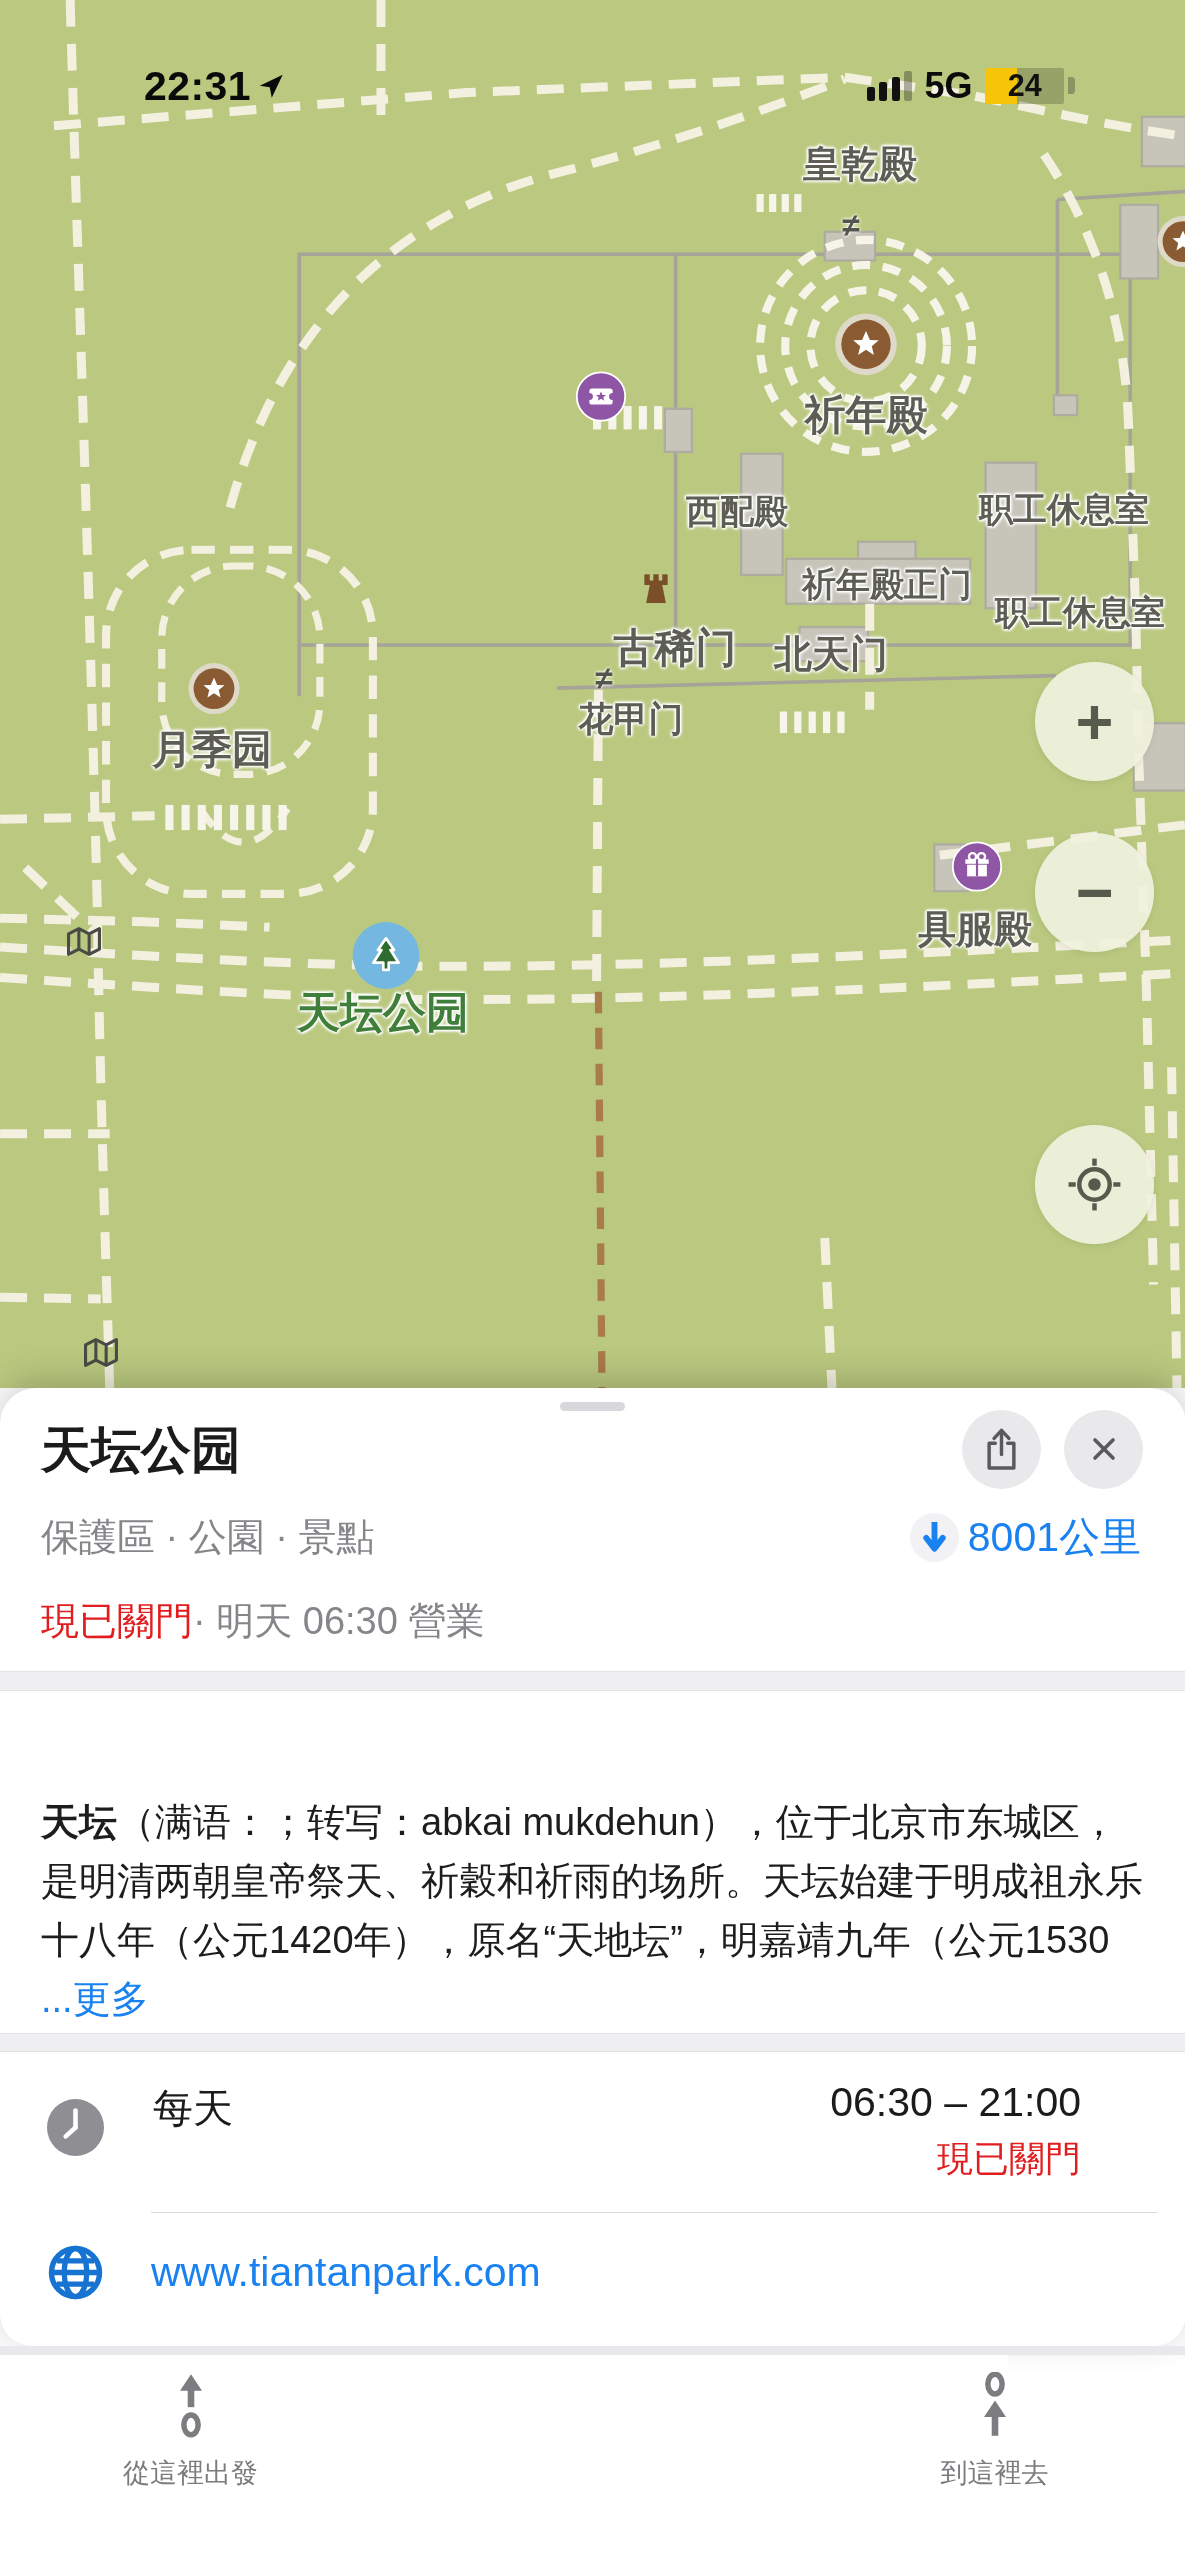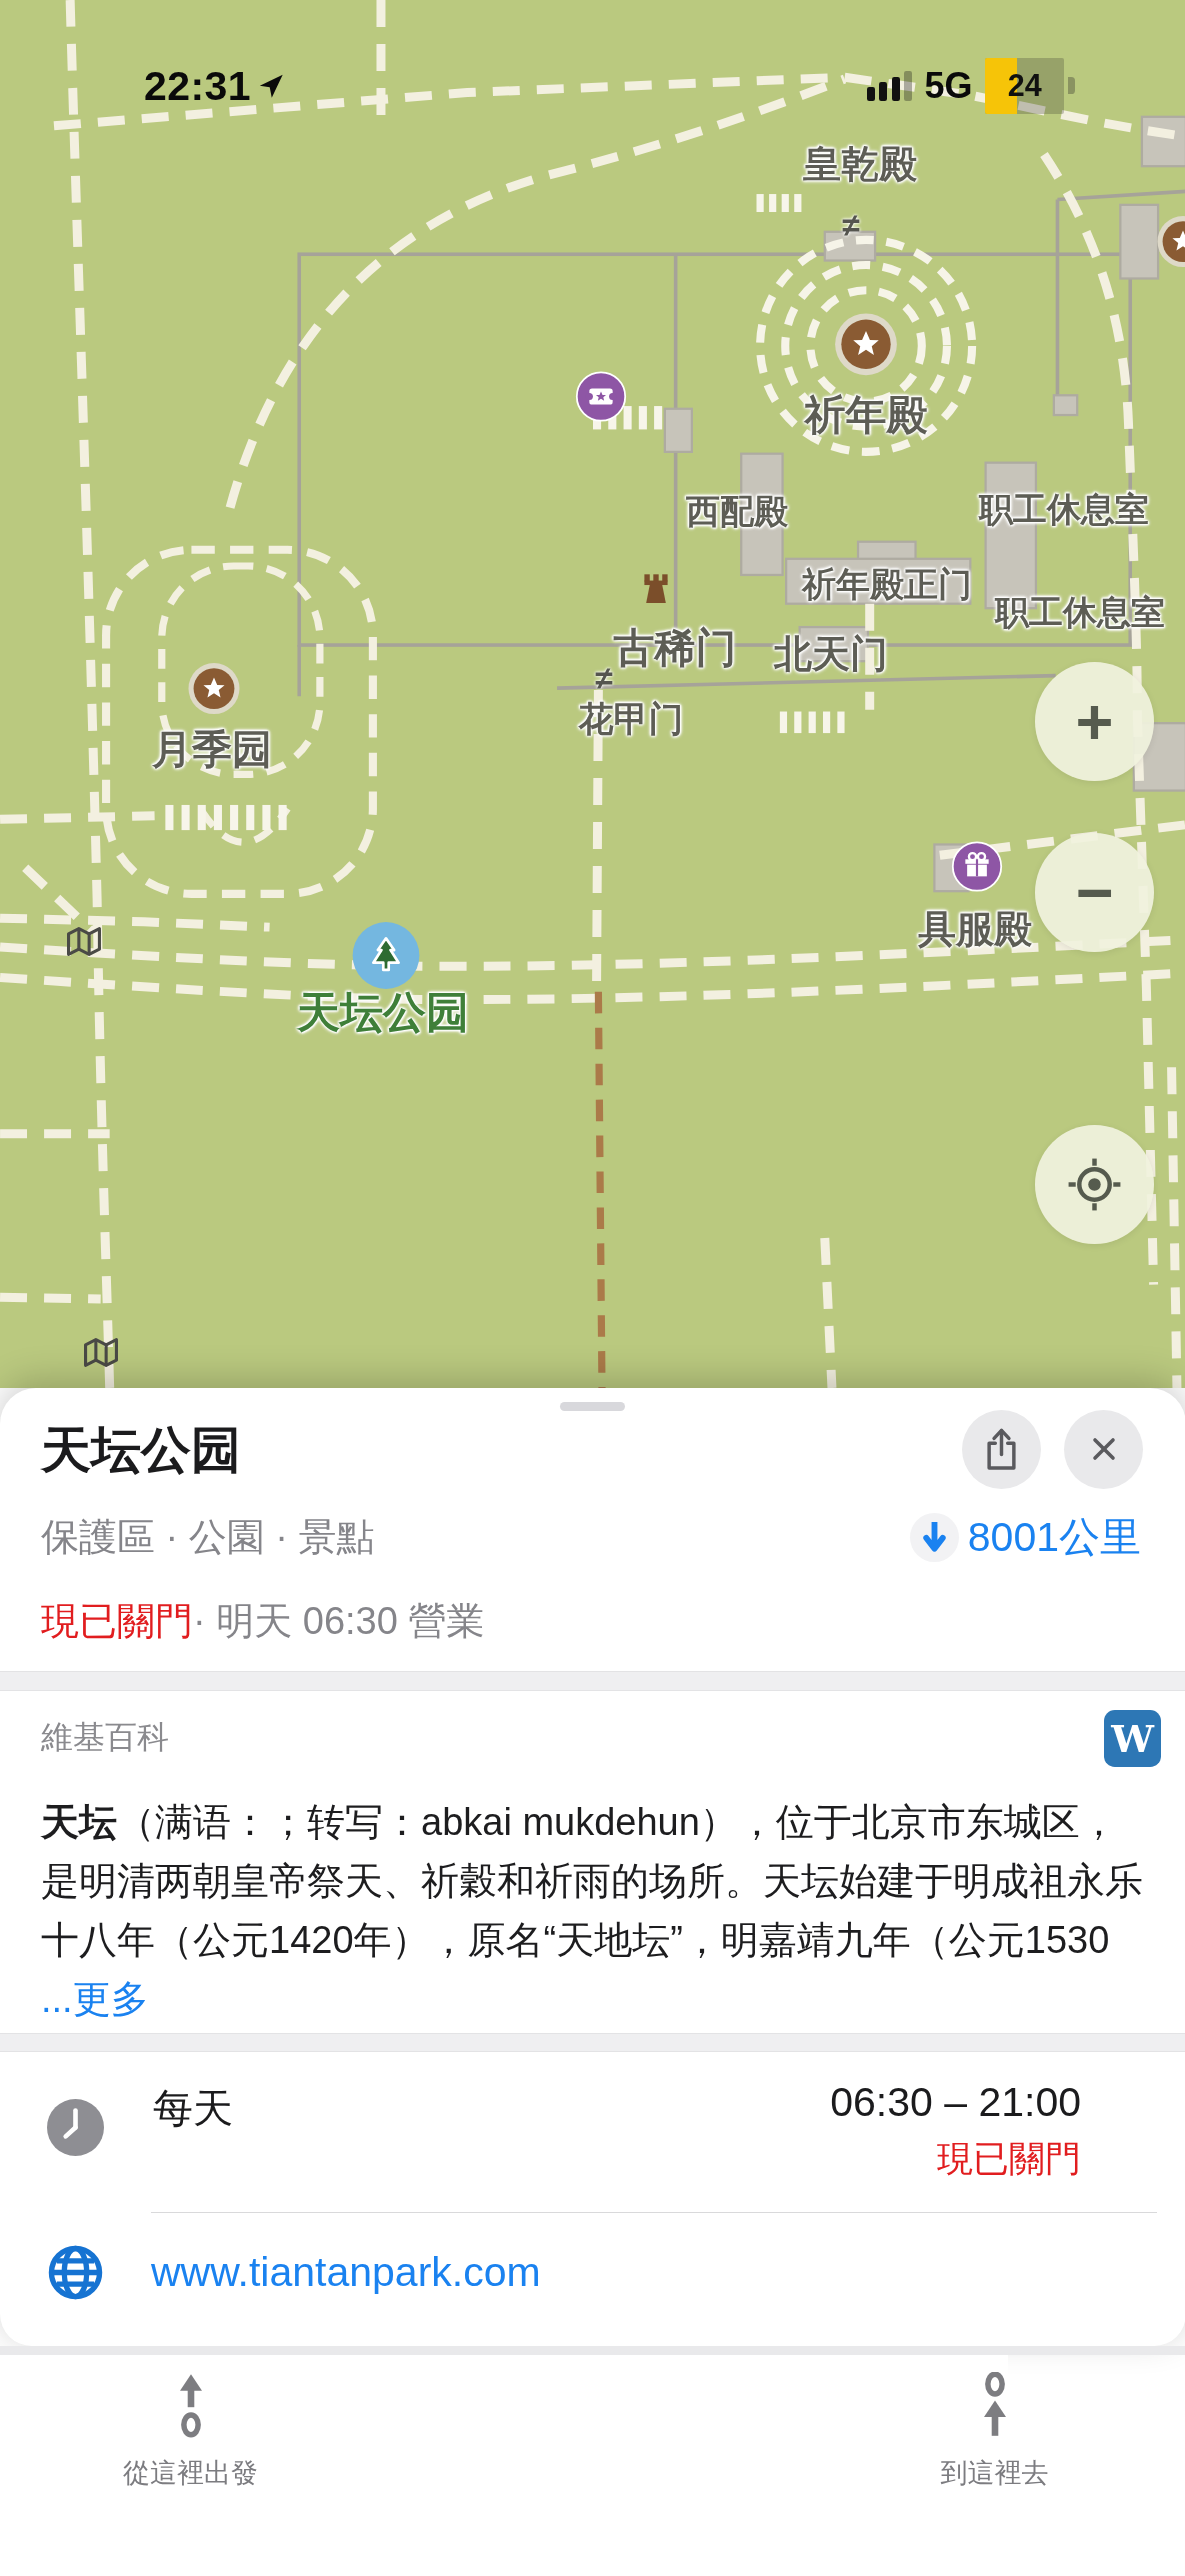--- a/index.html
+++ b/index.html
@@ -21,21 +21,21 @@
 
   
   #statusbar { position:absolute; left:0; top:0; width:1186px; height:117px; color:#0a0a0a; }
   #sb-time { position:absolute; left:144px; top:63px; font-size:41px; font-weight:700; letter-spacing:0.4px; display:flex; align-items:center; gap:5.4px; }
   #sb-right { position:absolute; right:111px; top:63px; display:flex; align-items:center; gap:12.6px; height:45px; }
   #sb-bars { display:flex; align-items:flex-end; gap:4.5px; height:30.5px; }
   #sb-bars span { width:8px; border-radius:2.2px; background:#111; display:block; }
   #sb-bars span:nth-child(1){height:13.5px;} #sb-bars span:nth-child(2){height:19px;}
   #sb-bars span:nth-child(3){height:24px;} #sb-bars span:nth-child(4){height:30px; background:rgba(20,20,20,0.32);}
   #sb-5g { font-size:36px; font-weight:600; }
-  #sb-batt { position:relative; width:79px; height:56px; border-radius:2px;
+  #sb-batt { position:relative; width:79px; height:36px; border-radius:2px;
              background:rgba(60,60,50,0.28); overflow:hidden; }
   #sb-batt .fill { position:absolute; left:0; top:0; bottom:0; background:#f6c408; }
   #sb-batt .pct { position:absolute; inset:0; display:flex; align-items:center; justify-content:center;
                   font-size:30.5px; font-weight:700; color:#101010; }
   #sb-nub { width:7.2px; height:17px; background:rgba(60,60,50,0.38); border-radius:0 3.6px 3.6px 0; margin-left:-9px; }
 
   
   .ctl-btn { position:absolute; left:1035px; width:119px; height:119px; border-radius:50%;
              background:rgba(240,242,222,0.93); display:flex; align-items:center; justify-content:center;
              color:#565b4e; box-shadow:0 1.8px 7.2px rgba(0,0,0,0.08); }
@@ -372,24 +372,20 @@
       </span>
     </div>
 
     <div id="row3">
       <span id="st-closed">現已關門</span>
         <span id="st-rest"> · 明天 06:30 營業</span>
     </div>
 
     <div class="band" id="band1"></div>
 
-    <div id="wiki-head">
-      <span id="wiki-title">維基百科</span>
-      <span id="w-icon">W</span>
-    </div>
     <div id="wiki-body"><span class="lead">天坛</span><span>（满语：；转写：abkai mukdehun），位于北京市东城区，是明清两朝皇帝祭天、祈穀和祈雨的场所。天坛始建于明成祖永乐十八年（公元1420年），原名“天地坛”，明嘉靖九年（公元1530</span><br>
       <span id="wiki-more">...更多</span>
     </div>
 
     <div class="band" id="band2"></div>
 
     <div id="hours-row">
       <div id="clock-wrap">
         <svg width="57" height="57" viewBox="-16 -16 32 32">
           <circle r="16" fill="#8e8e93"></circle>

